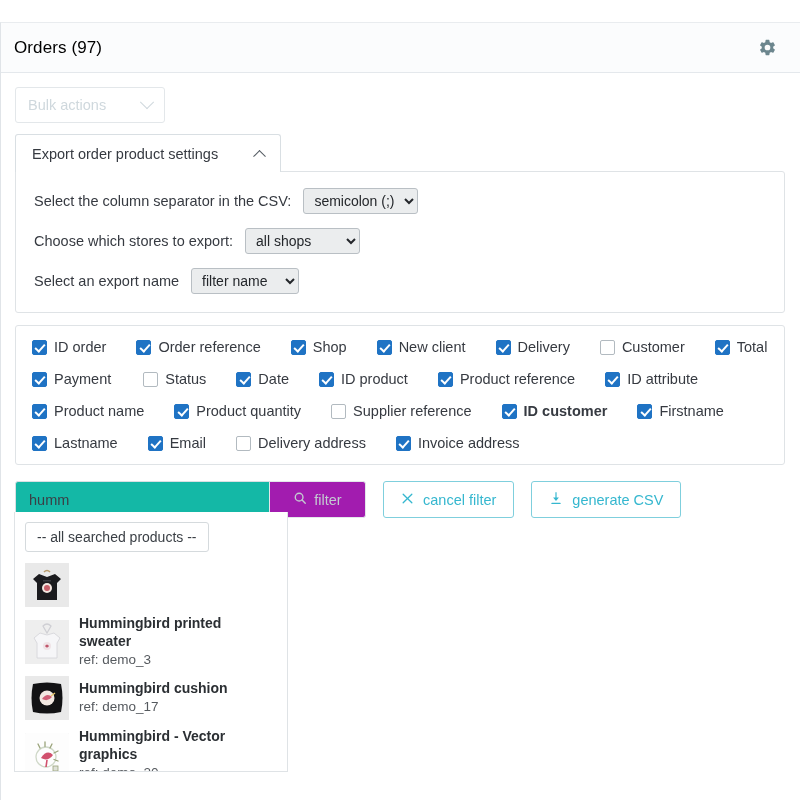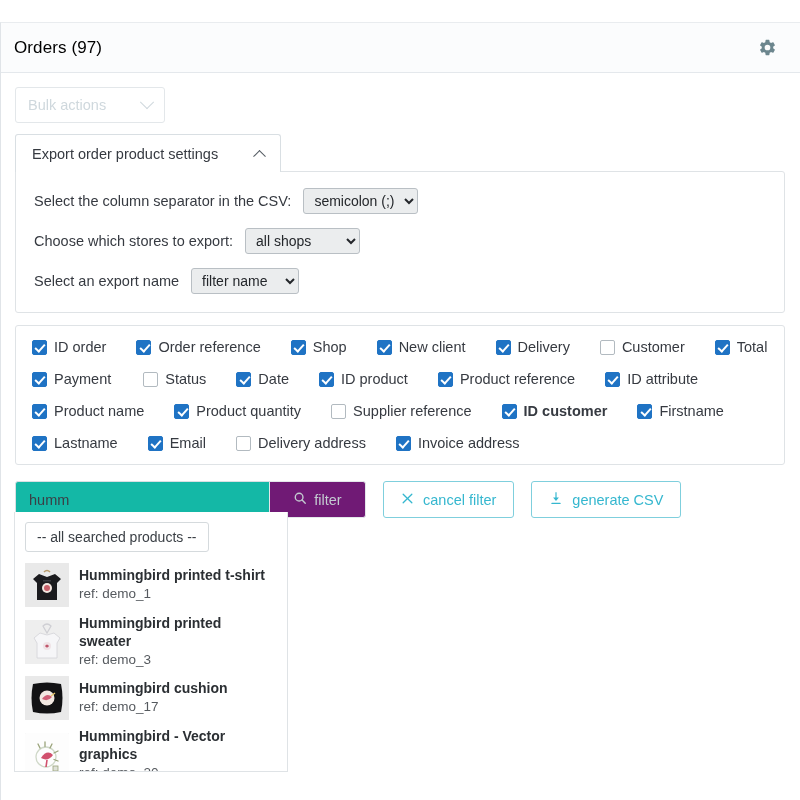--- a/index.html
+++ b/index.html
@@ -205,21 +205,21 @@
     padding: 15px 13px;
     box-sizing: border-box;
     outline: none;
   }
   .filter-btn {
     width: 97px;
     height: 37px;
     margin-left: -1px;
     border: 1px solid #e3e7ea;
     border-radius: 0 3px 3px 0;
-    background: #701a75;
+    background: #a21caf;
     color: #c3cbd1;
     font-size: 14.5px;
     display: flex;
     align-items: center;
     justify-content: center;
     gap: 7px;
     box-sizing: border-box;
     cursor: default;
   }
   .teal-btn {
@@ -482,24 +482,20 @@
         <div class="result-item">
           <div class="thumb">
             <svg width="44" height="44" viewBox="0 0 44 44">
       <rect width="44" height="44" fill="#e9e9e9"></rect>
       <path d="M14 11 L22 14 L30 11 L36 16 L32 20 L32 37 L12 37 L12 20 L8 16 Z" fill="#1b1b1e"></path>
       <circle cx="22" cy="25" r="5" fill="#f3e6e0"></circle>
               <circle cx="22" cy="25" r="3" fill="#c9606a"></circle>
       <path d="M18 17h8v1.5h-8z" fill="#3a3a3f"></path>
       <path d="M19 9 q3 -3 6 0" stroke="#b79a6a" stroke-width="1.6" fill="none"></path>
     </svg>
-          </div>
-          <div class="r-text">
-            <div class="r-name">Hummingbird printed t-shirt</div>
-            <div class="r-ref">ref: demo_1</div>
           </div>
         </div>
         <div class="result-item">
           <div class="thumb">
             <svg width="44" height="44" viewBox="0 0 44 44">
       <rect width="44" height="44" fill="#eeeeee"></rect>
       <path d="M15 13 L22 15 L29 13 L35 18 L32 23 L32 38 L12 38 L12 23 L9 18 Z" fill="#f6f6f8" stroke="#d6d6da" stroke-width="0.9"></path>
       <circle cx="22" cy="26" r="4" fill="#efe3e6"></circle>
               <path d="M20 26 q2 -3 4 0 q-2 3 -4 0" fill="#c0566c"></path>
       <path d="M18 6 q4 -4 8 0 l-4 7z" fill="none" stroke="#cfcfd4" stroke-width="1.2"></path>

